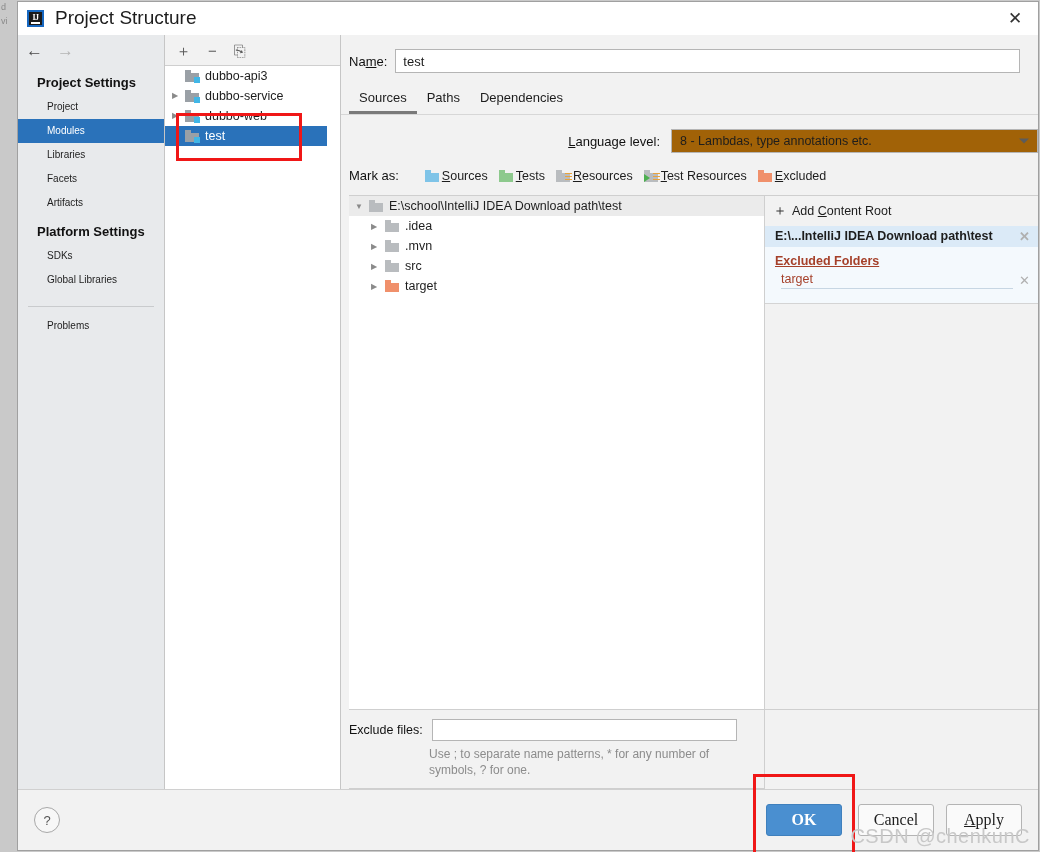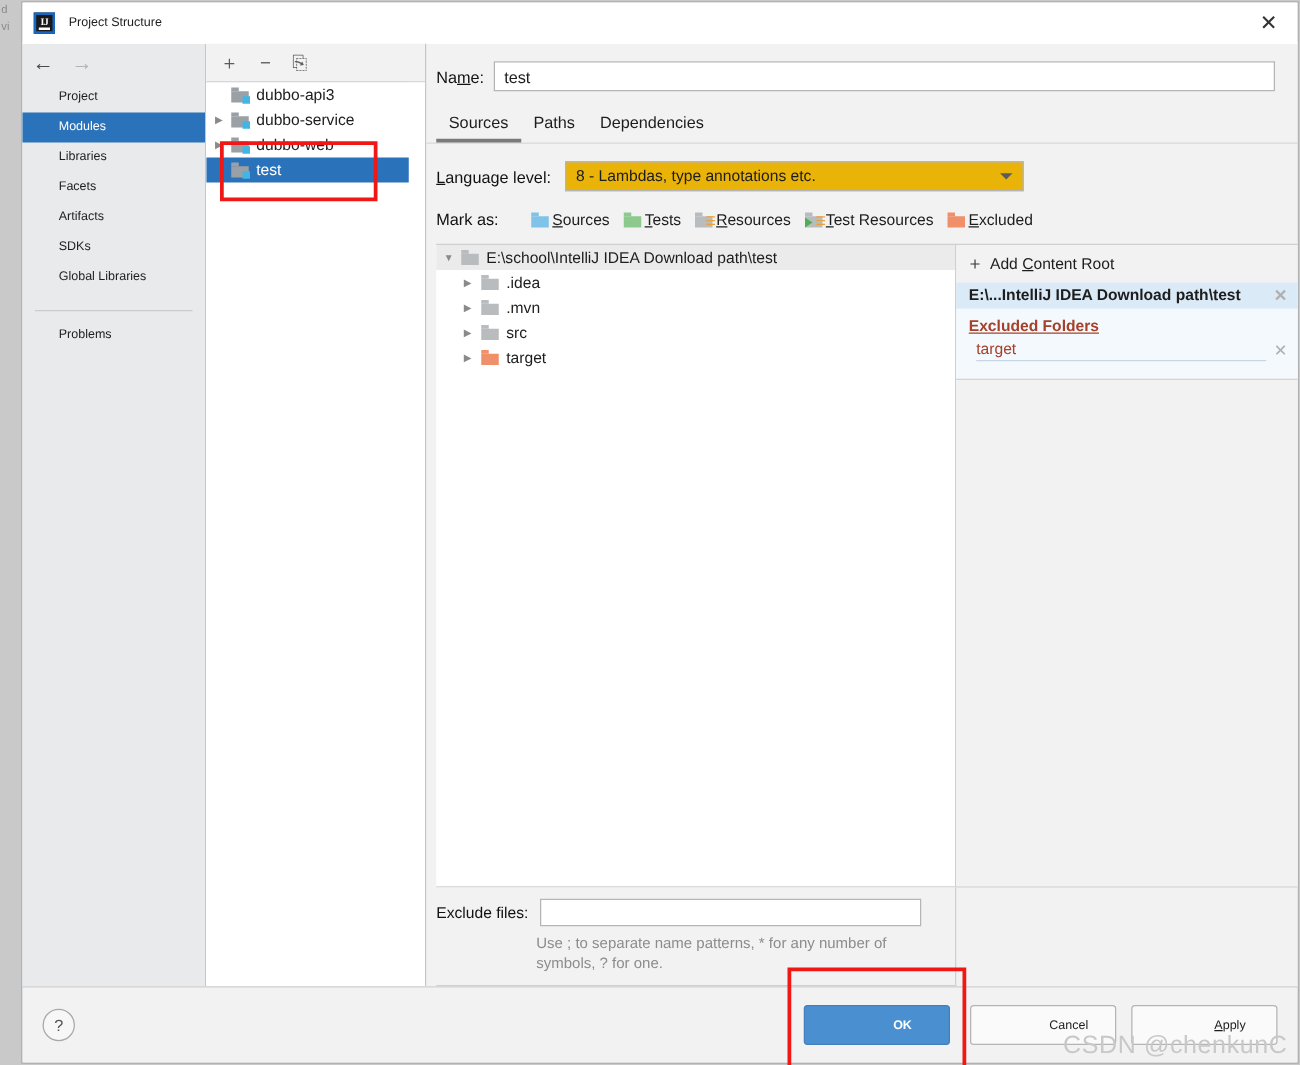--- a/index.html
+++ b/index.html
@@ -48,21 +48,21 @@
     font-family: "Liberation Serif", serif;
     letter-spacing: -0.5px; line-height: 1;
     margin-top: -1px;
   }
   .ij-logo::after {
     content: ""; position: absolute;
     left: 2px; right: 2px; bottom: 1px; height: 1.5px; background: #fff;
   }
   .title-text {
     margin-left: 11px;
-    font-size: 10px; color: #1d1d1d;
+    font-size: 19px; color: #1d1d1d;
   }
   .close-btn {
     position: absolute; right: 0; top: 0;
     width: 46px; height: 32px;
     display: flex; align-items: center; justify-content: center;
     font-size: 17px; color: #333; cursor: default;
   }
 
   
   .dialog-body {
@@ -183,26 +183,27 @@
     font-size: 13px; color: #1d1d1d;
     padding: 3px 10px 6px 10px;
     border-bottom: 3px solid transparent;
     cursor: default;
   }
   .tab.active { border-bottom-color: #7a7a7a; }
 
   .lang-row {
     display: flex; align-items: center;
     padding: 14px 0 0 8px;
+    justify-content: flex-end;
   }
   .lang-label { font-size: 13px; color: #111; margin-right: 11px; }
   .lang-label u { text-decoration: underline; }
   .lang-select {
     width: 367px; height: 24px;
-    border: 1px solid #b5b5b5; background: #eab308;
+    border: 1px solid #b5b5b5; background: #a16207;
     display: flex; align-items: center;
     padding: 0 22px 0 8px; box-sizing: border-box;
     font-size: 12.5px; color: #1d1d1d;
     position: relative; cursor: default;
   }
   .lang-select .caret {
     position: absolute; right: 8px; top: 50%;
     transform: translateY(-50%);
     width: 0; height: 0;
     border-left: 5px solid transparent;
@@ -351,25 +352,24 @@
     font-size: 13px; color: #555; cursor: default;
   }
   .footer-actions {
     margin-left: auto; display: flex; align-items: center; gap: 12px;
     position: relative;
   }
   .btn {
     min-width: 74px; height: 30px;
     border: 1px solid #b4b4b4; border-radius: 3px;
     background: #fafafa; color: #1d1d1d;
-    font-size: 10px;
+    font-size: 16px;
     display: flex; align-items: center; justify-content: center;
     cursor: default;
-    font-family: Liberation Sans, sans-serif;
-    padding-left: 41px;
+    font-family: Liberation Serif, serif;
   }
   .btn u { text-decoration: underline; }
   .btn.primary {
     background: #4a8fd0; border-color: #3f80bd; color: #fff;
     font-weight: bold;
   }
   .ok-wrap { position: relative; padding: 4px; }
   .redbox {
     position: absolute; border: 3px solid #f01717;
     pointer-events: none;
@@ -402,26 +402,28 @@
   </div>
 
   <div class="dialog-body">
 
     <div class="nav">
       <div class="nav-toolbar">
         <div class="arrow-btn">←</div>
         <div class="arrow-btn disabled">→</div>
       </div>
 
+      <div class="nav-group">Project Settings</div>
       <div class="nav-item">Project</div>
       <div class="nav-item selected">Modules</div>
       <div class="nav-item">Libraries</div>
       <div class="nav-item">Facets</div>
       <div class="nav-item">Artifacts</div>
 
+      <div class="nav-group">Platform Settings</div>
       <div class="nav-item">SDKs</div>
       <div class="nav-item">Global Libraries</div>
 
       <div class="nav-sep"></div>
       <div class="nav-item" style="padding-top:10px;">Problems</div>
     </div>
 
     <div class="modules">
       <div class="modules-toolbar">
         <div class="tb-icon">＋</div>

